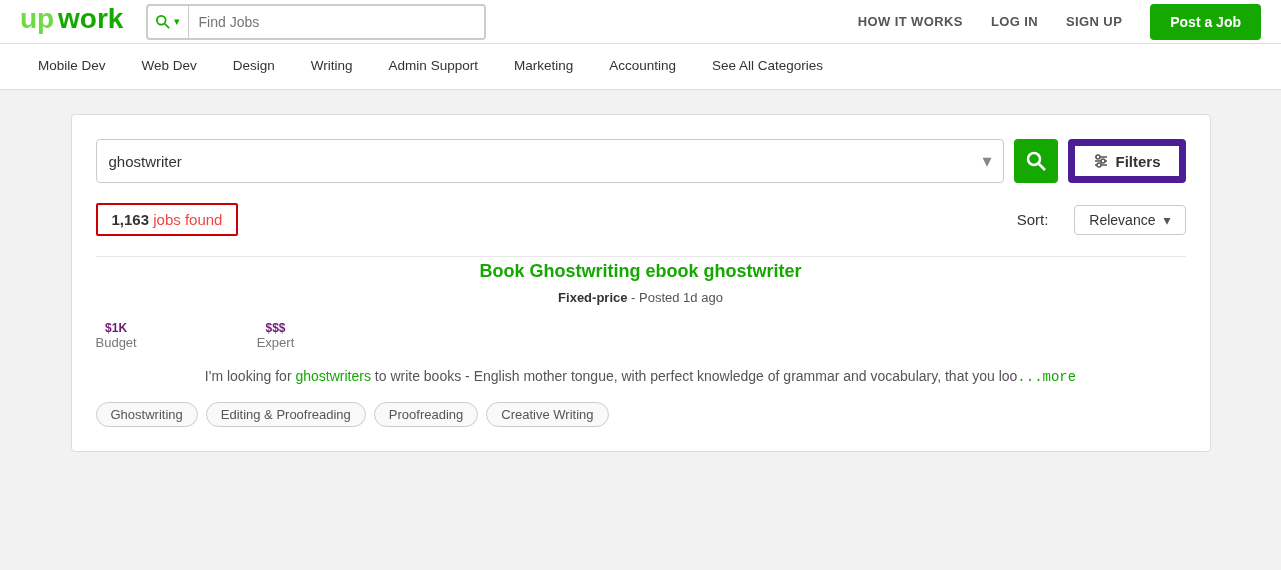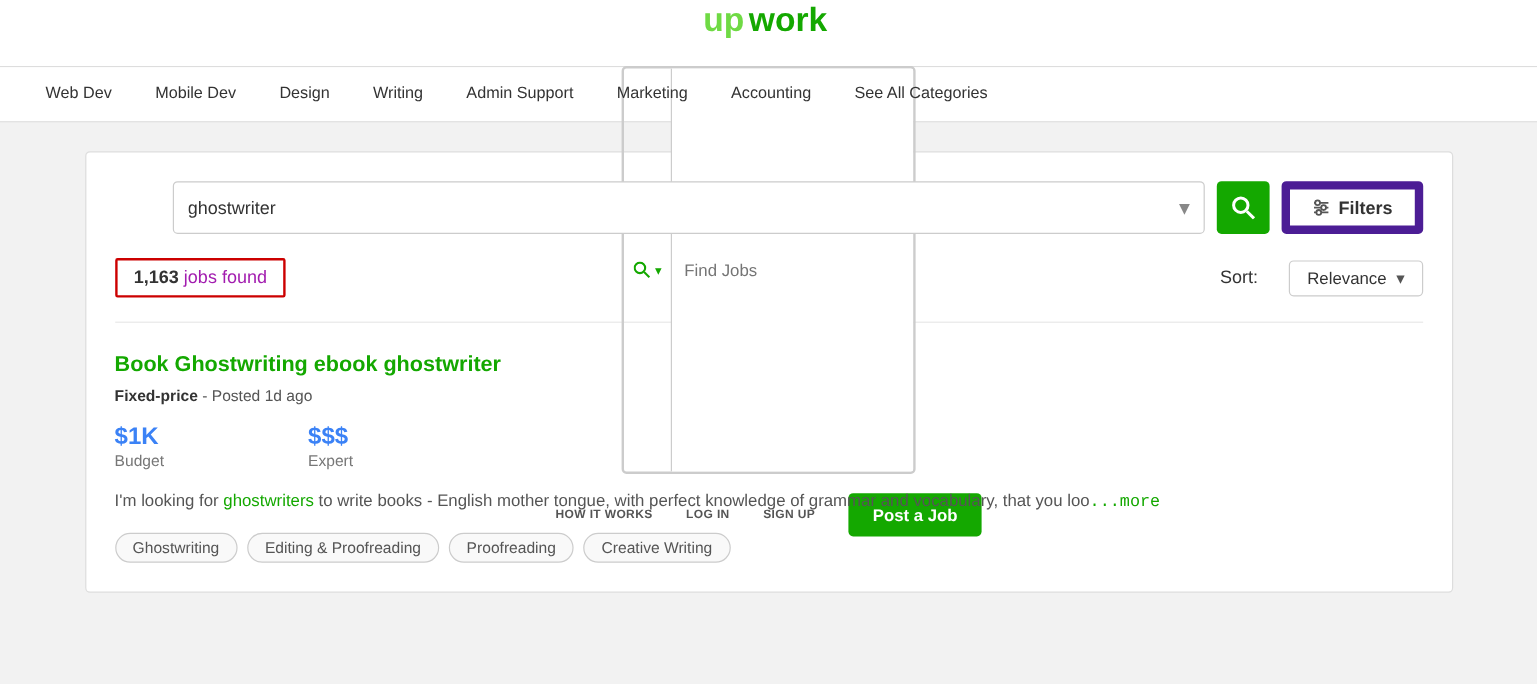--- a/index.html
+++ b/index.html
@@ -5,23 +5,22 @@
     * { margin: 0; padding: 0; box-sizing: border-box; }
     body { font-family: Arial, sans-serif; font-size: 14px; color: #333; background: #f2f2f2; }
 
     
     .header {
       background: #fff;
       border-bottom: 1px solid #ddd;
       display: flex;
       align-items: center;
       padding: 0 20px;
-      height: 56px;
+      height: 44px;
       gap: 16px;
-      flex-direction: column;
     }
     .logo {
       display: flex;
       align-items: center;
       font-size: 28px;
       font-weight: bold;
       color: #6fda44;
       text-decoration: none;
       flex-shrink: 0;
     }
@@ -61,21 +60,21 @@
     .header-nav {
       flex: 1;
       display: flex;
       justify-content: flex-end;
       align-items: center;
       gap: 28px;
     }
     .nav-link {
       text-decoration: none;
       color: #555;
-      font-size: 10px;
+      font-size: 13px;
       font-weight: 600;
       letter-spacing: 0.03em;
       cursor: pointer;
     }
     .post-job-btn {
       background: #14a800;
       color: #fff;
       border: none;
       border-radius: 4px;
       padding: 10px 20px;
@@ -118,21 +117,20 @@
       border: 1px solid #ddd;
       padding: 24px;
     }
 
     
     .search-row {
       display: flex;
       align-items: flex-start;
       gap: 10px;
       margin-bottom: 20px;
-      margin-left: 48px;
     }
     .search-field-wrapper {
       flex: 1;
       display: flex;
       align-items: center;
       border: 1px solid #ccc;
       border-radius: 4px;
       height: 44px;
       padding: 0 12px;
       background: #fff;
@@ -189,21 +187,21 @@
       border: 2px solid #cc0000;
       border-radius: 2px;
       padding: 6px 14px;
       font-size: 15px;
     }
     .jobs-found-count {
       font-weight: bold;
       color: #333;
     }
     .jobs-found-text {
-      color: #a21caf;
+      color: #ef4444;
     }
     .sort-row {
       display: flex;
       align-items: center;
       gap: 26px;
     }
     .sort-label {
       font-size: 15px;
       color: #333;
     }
@@ -215,21 +213,22 @@
       padding: 6px 14px;
       gap: 8px;
       cursor: pointer;
       font-size: 14px;
       background: #fff;
     }
 
     
     .job-listing {
       border-top: 1px solid #e8e8e8;
-      padding-top: 24px;
+      padding-top: 4px;
+      text-align: center;
     }
     .job-title {
       font-size: 18px;
       color: #14a800;
       font-weight: bold;
       text-decoration: none;
       cursor: pointer;
       display: block;
       margin-bottom: 8px;
     }
@@ -239,23 +238,23 @@
       margin-bottom: 16px;
     }
     .job-meta strong { color: #333; font-weight: 600; }
     .job-stats {
       display: flex;
       gap: 120px;
       margin-bottom: 16px;
     }
     .stat-block {}
     .stat-value {
-      font-size: 20px;
-      font-weight: bold;
-      color: #3b82f6;
+      font-size: 12px;
+      font-weight: bold;
+      color: #701a75;
     }
     .stat-label {
       font-size: 13px;
       color: #777;
     }
     .job-description {
       font-size: 14px;
       color: #555;
       line-height: 1.5;
       margin-bottom: 14px;
@@ -307,22 +306,22 @@
 
   <nav class="header-nav">
     <a class="nav-link" href="#">HOW IT WORKS</a>
     <a class="nav-link" href="#">LOG IN</a>
     <a class="nav-link" href="#">SIGN UP</a>
     <button class="post-job-btn">Post a Job</button>
   </nav>
 </header>
 
 <nav class="cat-nav">
+  <a class="cat-nav-item" href="#">Mobile Dev</a>
   <a class="cat-nav-item" href="#">Web Dev</a>
-  <a class="cat-nav-item" href="#">Mobile Dev</a>
   <a class="cat-nav-item" href="#">Design</a>
   <a class="cat-nav-item" href="#">Writing</a>
   <a class="cat-nav-item" href="#">Admin Support</a>
   <a class="cat-nav-item" href="#">Marketing</a>
   <a class="cat-nav-item" href="#">Accounting</a>
   <a class="cat-nav-item" href="#">See All Categories</a>
 </nav>
 
 <div class="main-container">
 

